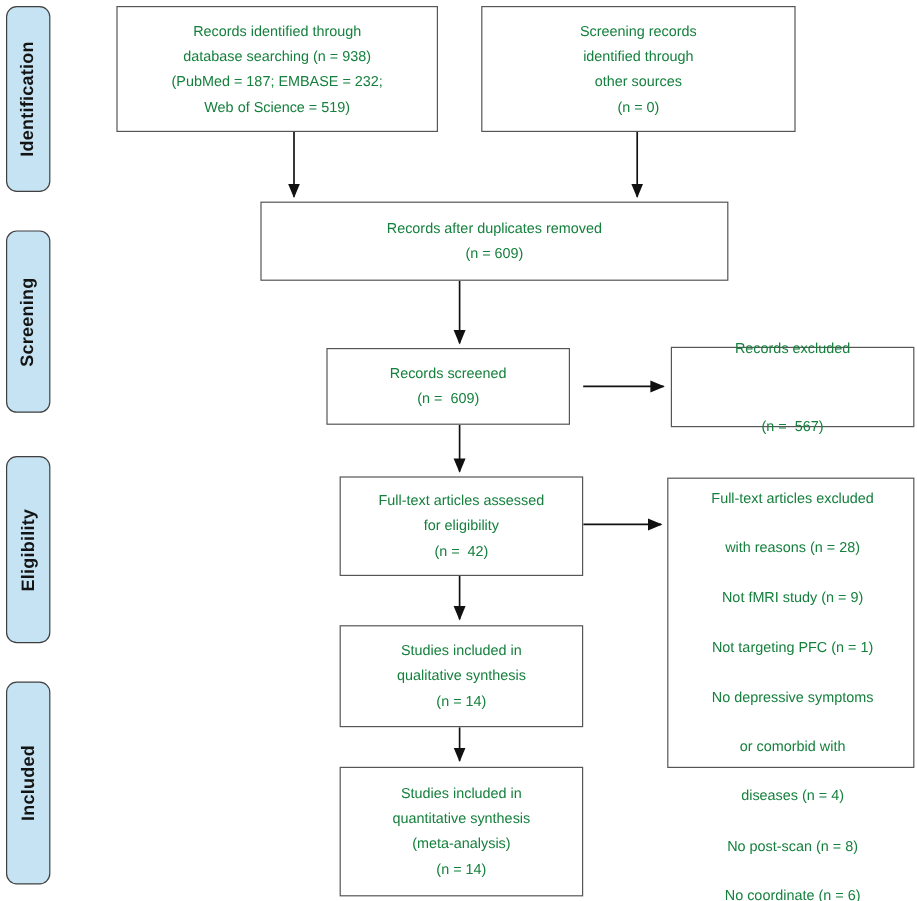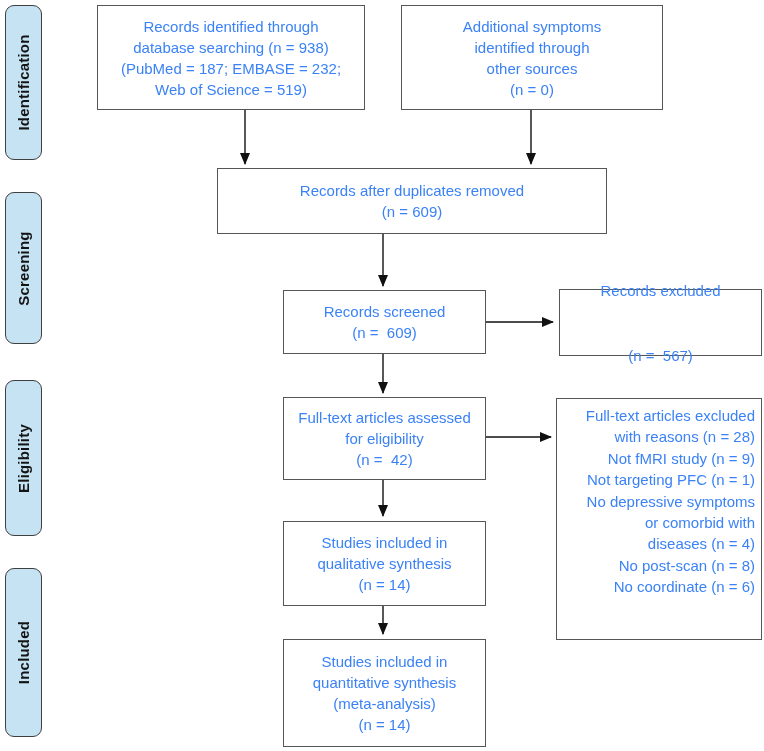--- a/index.html
+++ b/index.html
@@ -34,31 +34,32 @@
   .fbox {
     position: absolute;
     background: #ffffff;
     border: 1.5px solid #565656;
     box-sizing: border-box;
     display: flex;
     flex-direction: column;
     align-items: center;
     justify-content: center;
     text-align: center;
-    font-size: 15px;
+    font-size: 12px;
     line-height: 21px;
-    color: #3b82f6;
+    color: #15803d;
   }
   .fbox div { white-space: pre-wrap; }
   .fbox.left-align {
-    align-items: flex-end;
+    align-items: center;
     justify-content: flex-start;
     text-align: left;
     padding: 6px 6px 4px 9px;
     line-height: 21.4px;
+    gap: 20px;
   }
   svg.arrows {
     position: absolute;
     left: 0; top: 0;
     width: 764px;
     height: 751px;
     pointer-events: none;
   }
 </style>
 </head>
@@ -96,32 +97,32 @@
   </svg>
 
   <div class="fbox" style="left:97px; top:5px; width:268px; height:105px;">
     <div>Records identified through</div>
     <div>database searching (n = 938)</div>
     <div>(PubMed = 187; EMBASE = 232;</div>
     <div>Web of Science = 519)</div>
   </div>
 
   <div class="fbox" style="left:401px; top:5px; width:262px; height:105px;">
-    <div>Additional symptoms</div>
+    <div>Screening records</div>
     <div>identified through</div>
     <div>other sources</div>
     <div>(n = 0)</div>
   </div>
 
   <div class="fbox" style="left:217px; top:168px; width:390px; height:66px;">
     <div>Records after duplicates removed</div>
     <div>(n = 609)</div>
   </div>
 
-  <div class="fbox" style="left:283px; top:290px; width:203px; height:64px;">
+  <div class="fbox" style="left:272px; top:290px; width:203px; height:64px;">
     <div>Records screened</div>
     <div>(n =  609)</div>
   </div>
 
   <div class="fbox" style="left:559px; top:289px; width:203px; height:67px;gap:44px;">
     <div>Records excluded</div>
     <div>(n =  567)</div>
   </div>
 
   <div class="fbox" style="left:283px; top:397px; width:203px; height:83px;text-align:center;">

